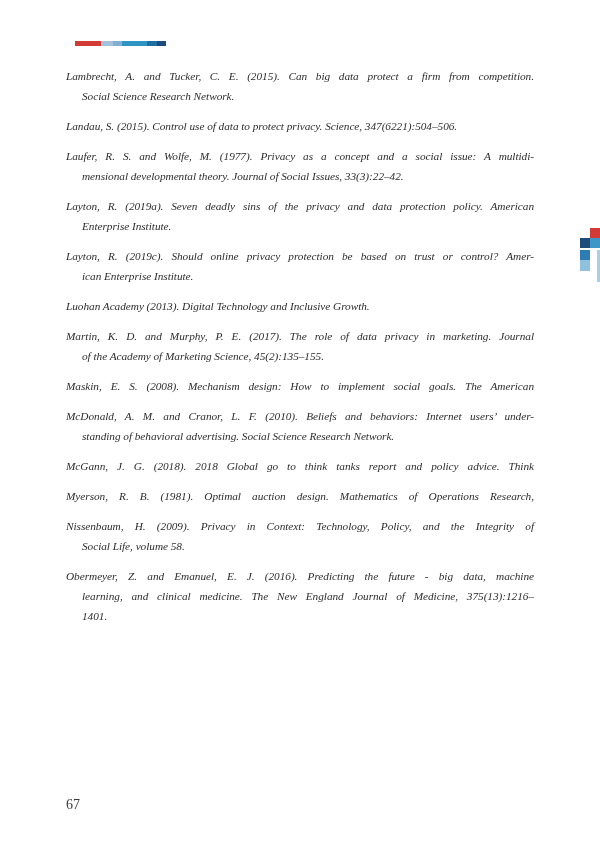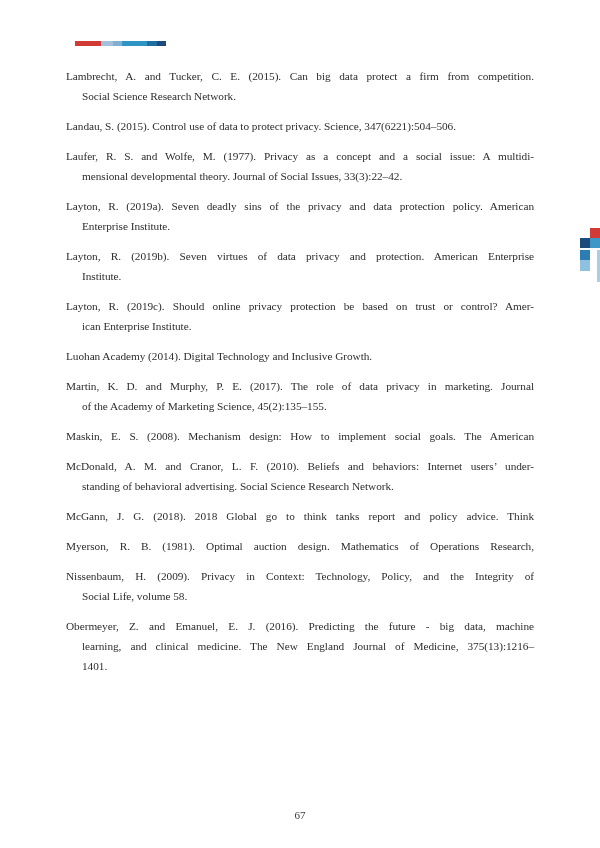--- a/index.html
+++ b/index.html
@@ -45,34 +45,34 @@
     color: #2d2d2d;
   }
   .ref-entry { margin: 0 0 10px 0; }
   .ref-line {
     font-size: 11.3px;
     line-height: 20px;
     letter-spacing: -0.05px;
     text-align: justify;
     text-align-last: justify;
     white-space: normal;
+    font-style: italic;
   }
   .ref-line.cont { padding-left: 16px; }
   .ref-line.last { text-align-last: left; }
 
   
   .footer {
     position: absolute;
     left: 66px;
     width: 468px;
     top: 797px;
-    text-align: center;
-    font-size: 11px;
+    text-align: left;
+    font-size: 14px;
     color: #3a3a3a;
-    margin-top: 12px;
   }
 </style>
 </head>
 <body>
 
 <div class="page">
 
   <div class="brand-bar" style="height: 5px;">
       <span class="seg" style="width: 26px; background: rgb(210, 58, 53);"></span>
       <span class="seg" style="width: 12px; background: rgb(163, 193, 219);"></span>
@@ -101,29 +101,25 @@
       </div>
       <div class="ref-entry">
         <div class="ref-line">Laufer, R. S. and Wolfe, M. (1977). Privacy as a concept and a social issue: A multidi-</div>
         <div class="ref-line cont last">mensional developmental theory. Journal of Social Issues, 33(3):22–42.</div>
       </div>
       <div class="ref-entry">
         <div class="ref-line">Layton, R. (2019a). Seven deadly sins of the privacy and data protection policy. American</div>
         <div class="ref-line cont last">Enterprise Institute.</div>
       </div>
       <div class="ref-entry">
-        <div class="ref-line">Layton, R. (2019b). Seven virtues of data privacy and protection. American Enterprise</div>
-        <div class="ref-line cont last">Institute.</div>
-      </div>
-      <div class="ref-entry">
         <div class="ref-line">Layton, R. (2019c). Should online privacy protection be based on trust or control? Amer-</div>
         <div class="ref-line cont last">ican Enterprise Institute.</div>
       </div>
       <div class="ref-entry">
-        <div class="ref-line last">Luohan Academy (2014). Digital Technology and Inclusive Growth.</div>
+        <div class="ref-line last">Luohan Academy (2013). Digital Technology and Inclusive Growth.</div>
       </div>
       <div class="ref-entry">
         <div class="ref-line">Martin, K. D. and Murphy, P. E. (2017). The role of data privacy in marketing. Journal</div>
         <div class="ref-line cont last">of the Academy of Marketing Science, 45(2):135–155.</div>
       </div>
       <div class="ref-entry">
         <div class="ref-line">Maskin, E. S. (2008). Mechanism design: How to implement social goals. The American</div>
       </div>
       <div class="ref-entry">
         <div class="ref-line">McDonald, A. M. and Cranor, L. F. (2010). Beliefs and behaviors: Internet users’ under-</div>

